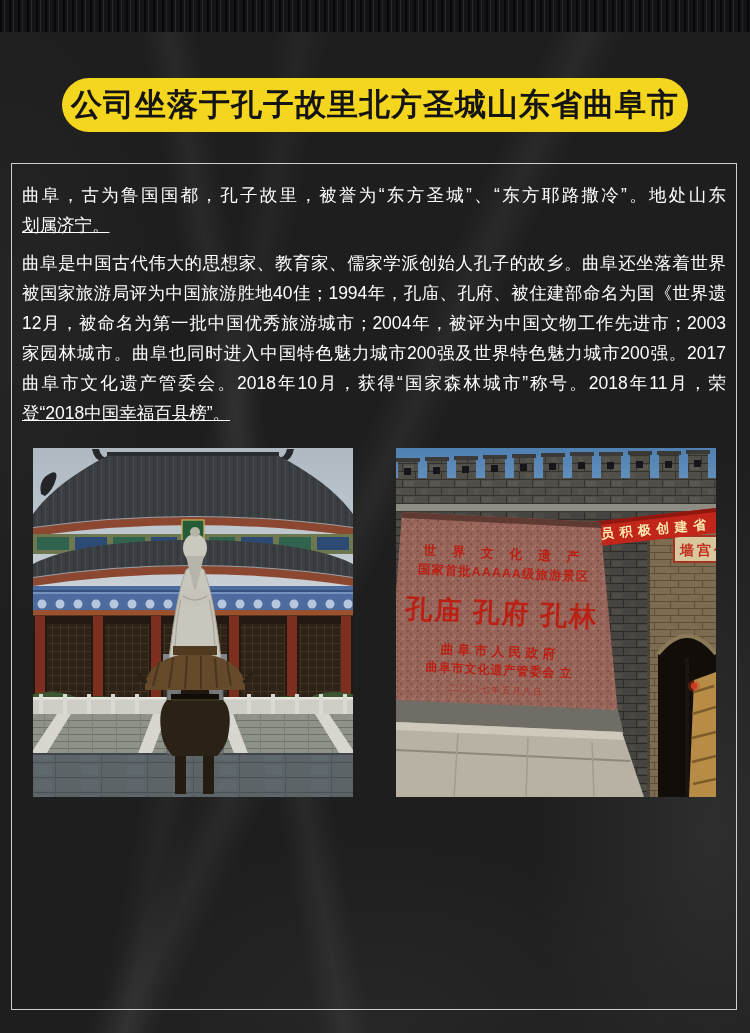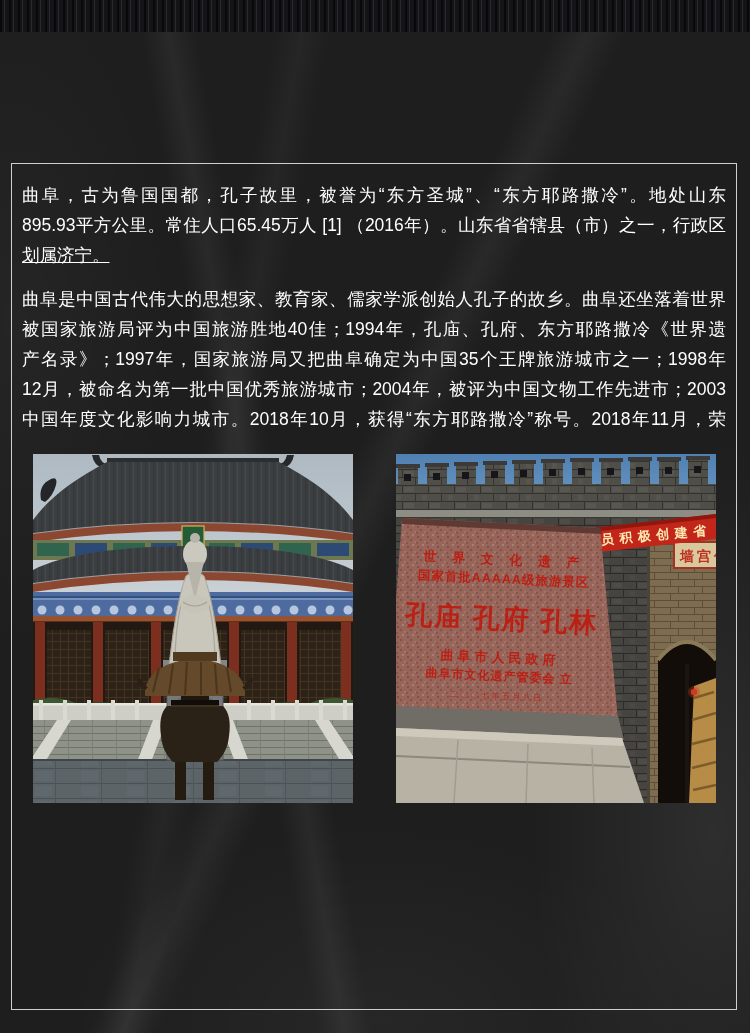--- a/index.html
+++ b/index.html
@@ -27,53 +27,56 @@
   }
   .banner-title{
     font-size:31px;font-weight:700;letter-spacing:1px;white-space:nowrap;
   }
   .content-box{
     position:absolute;left:11px;top:163px;width:726px;height:847px;
     box-sizing:border-box;border:1px solid #cfcfcf;
     padding:16px 10px 0 10px;
   }
   .para{margin:0;color:#ffffff;}
-  .para + .para{margin-top:14px;}
+  .para + .para{margin-top:8px;}
   .tline{
     height:30px;line-height:30px;font-size:17.5px;font-weight:500;
     white-space:nowrap;text-align:justify;text-align-last:justify;
     overflow:hidden;
   }
   .tline.last{text-align-last:left;text-decoration:underline;}
   .photos{display:flex;justify-content:center;gap:43px;margin-top:20px;}
   .photo{width:320px;height:349px;display:block;}
   svg text{font-family:"Liberation Sans","DejaVu Sans",sans-serif;}
 </style>
 </head>
 <body>
 
 <div class="page">
 
   <div class="top-strip"></div>
 
+  <div class="banner" style="background:#f5d61e;">
+    <span class="banner-title" style="color:#141414;">公司坐落于孔子故里北方圣城山东省曲阜市</span>
+  </div>
 
   <div class="content-box">
 
     <div class="para">
       <div class="tline">曲阜，古为鲁国国都，孔子故里，被誉为“东方圣城”、“东方耶路撒冷”。地处山东</div>
-      <div class="tline">895.93平方公里。常住人口65.45万人 [1] （2016年）。山东省省辖县（市）之一，行政区</div>
       <div class="tline last">划属济宁。</div>
     </div>
 
     <div class="para">
       <div class="tline">曲阜是中国古代伟大的思想家、教育家、儒家学派创始人孔子的故乡。曲阜还坐落着世界</div>
-      <div class="tline">被国家旅游局评为中国旅游胜地40佳；1994年，孔庙、孔府、东方耶路撒冷《世界遗</div>
-      <div class="tline">产名录》；1997年，国家旅游局又把曲阜确定为中国35个王牌旅游城市之一；1998年</div>
+      <div class="tline">被国家旅游局评为中国旅游胜地40佳；1994年，孔庙、孔府、被住建部命名为国《世界遗</div>
       <div class="tline">12月，被命名为第一批中国优秀旅游城市；2004年，被评为中国文物工作先进市；2003</div>
-      <div class="tline">中国年度文化影响力城市。2018年10月，获得“东方耶路撒冷”称号。2018年11月，荣</div>
+      <div class="tline">家园林城市。曲阜也同时进入中国特色魅力城市200强及世界特色魅力城市200强。2017</div>
+      <div class="tline">曲阜市文化遗产管委会。2018年10月，获得“国家森林城市”称号。2018年11月，荣</div>
+      <div class="tline last">登“2018中国幸福百县榜”。</div>
     </div>
 
     <div class="photos">
 
       <svg class="photo" viewBox="0 0 320 349">
         <defs>
           <linearGradient id="skyL" x1="0" y1="0" x2="0" y2="1">
             <stop offset="0" stop-color="#aeb9c2"></stop>
               <stop offset="1" stop-color="#c9d1d6"></stop>
           </linearGradient>

